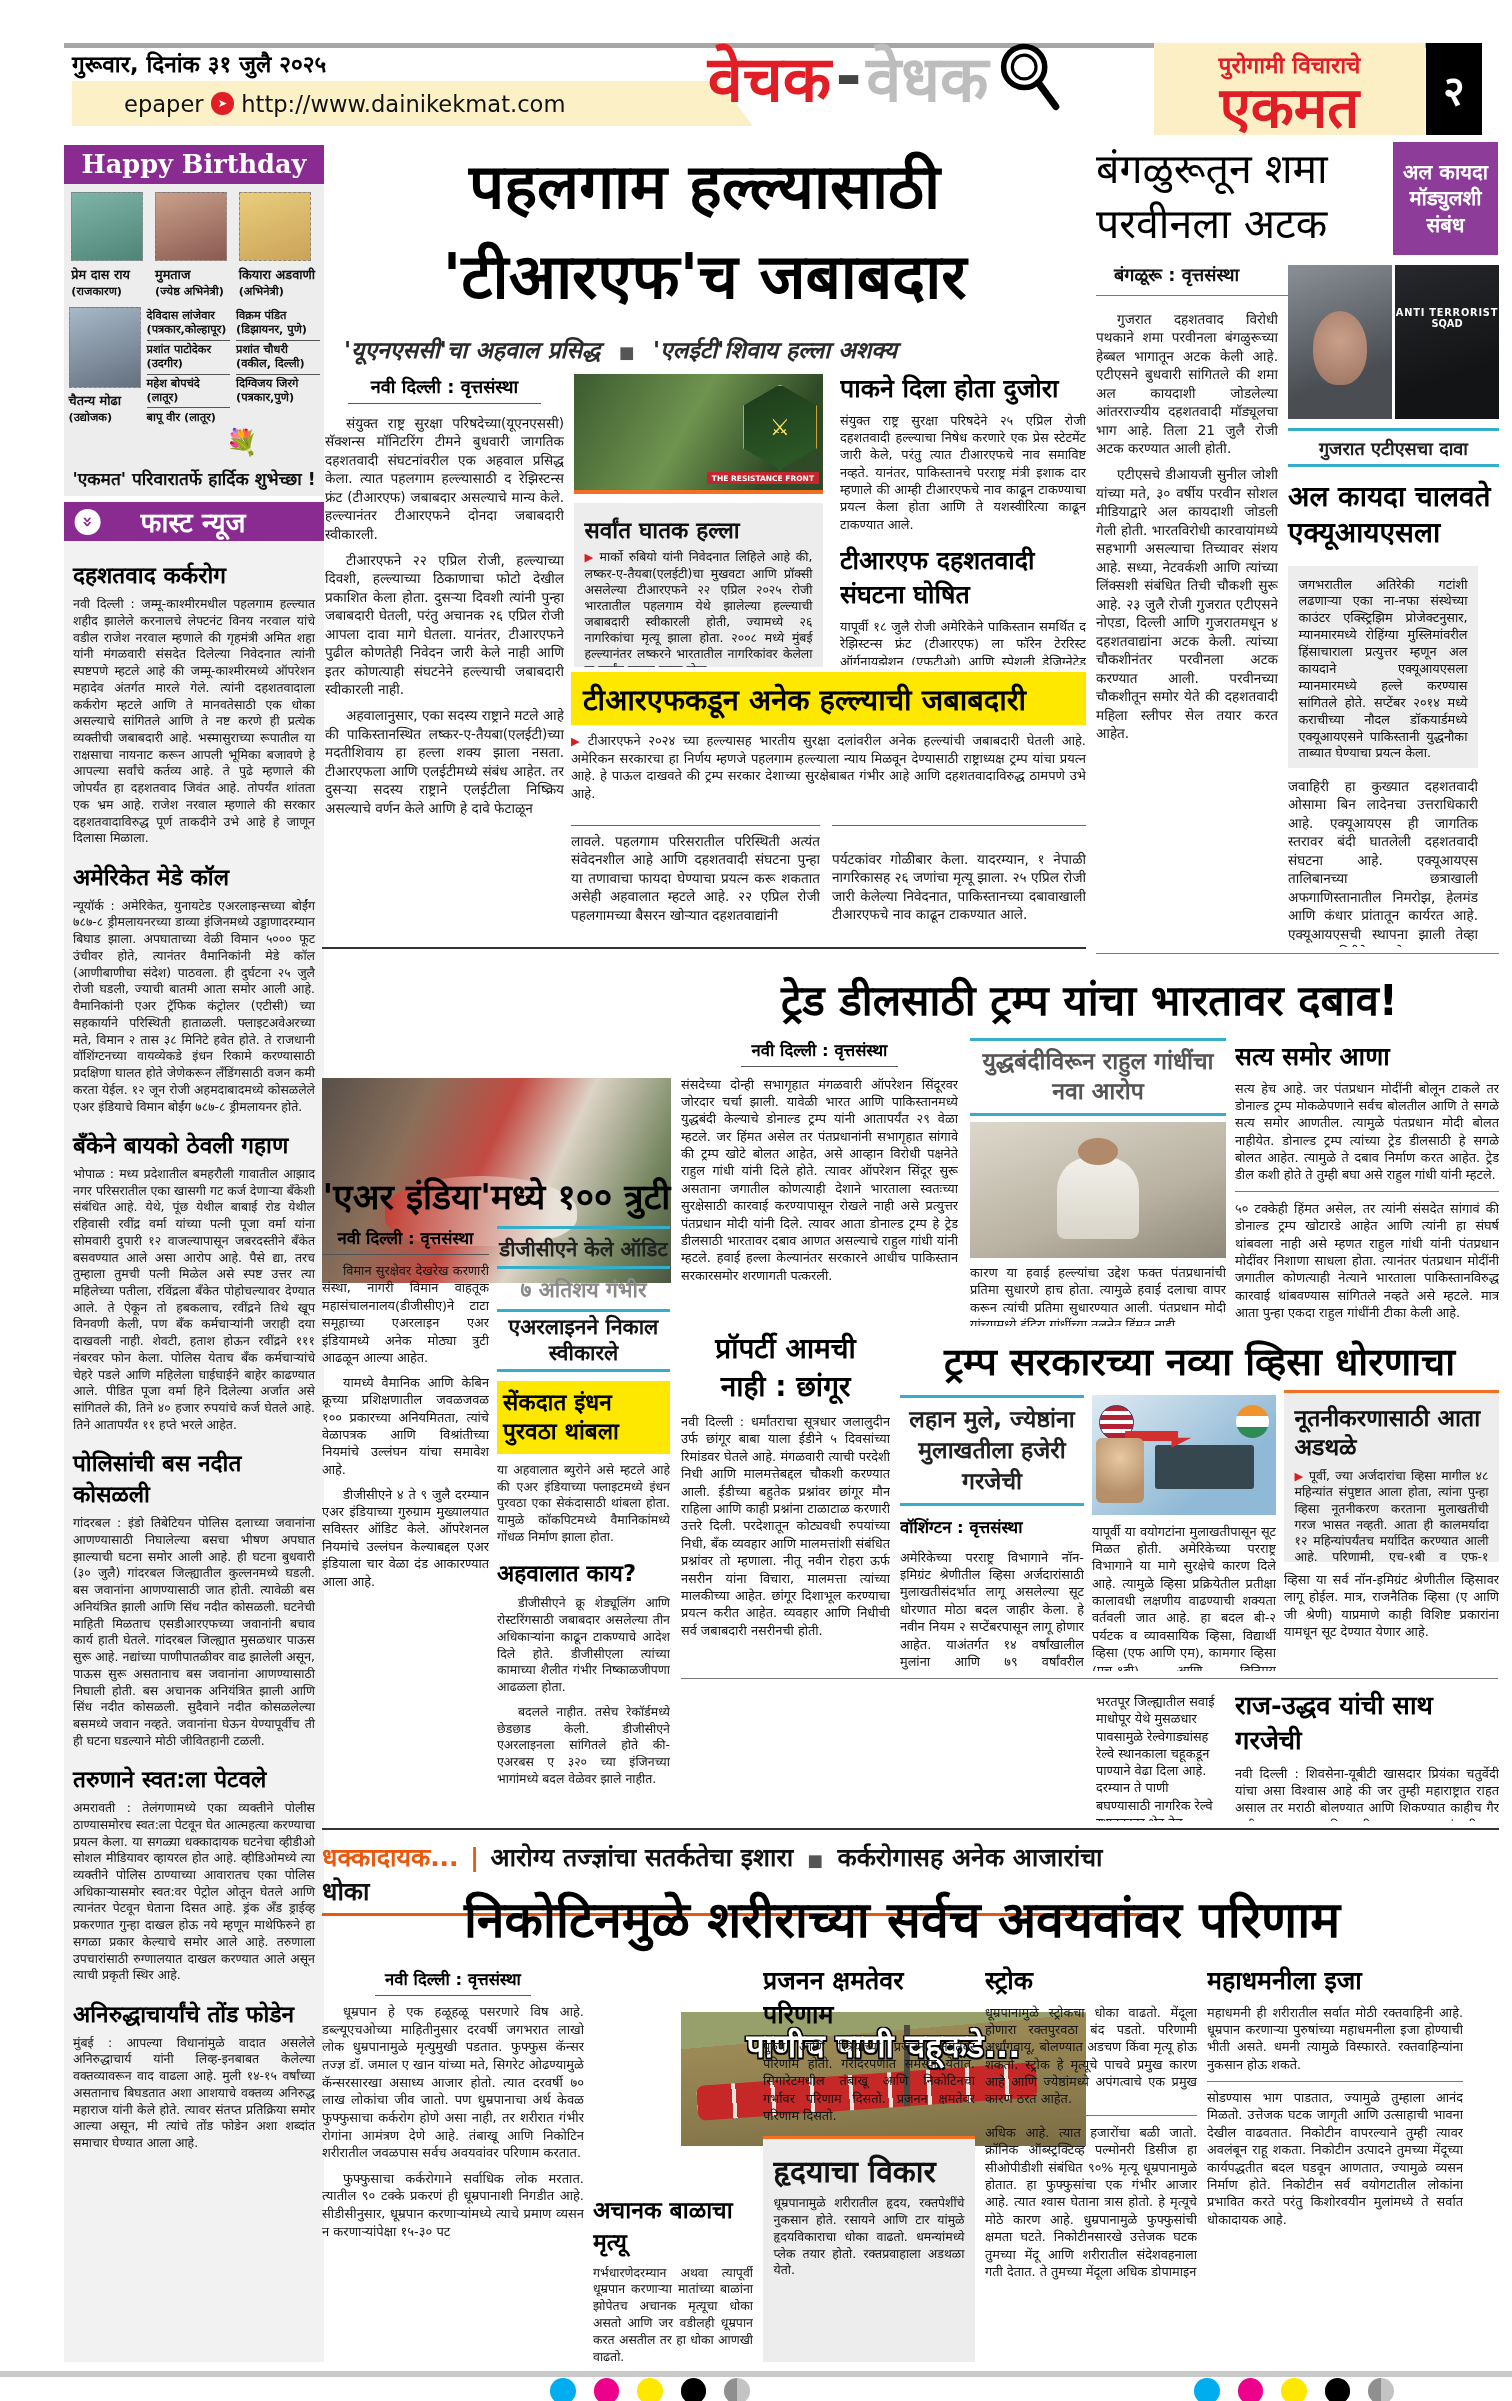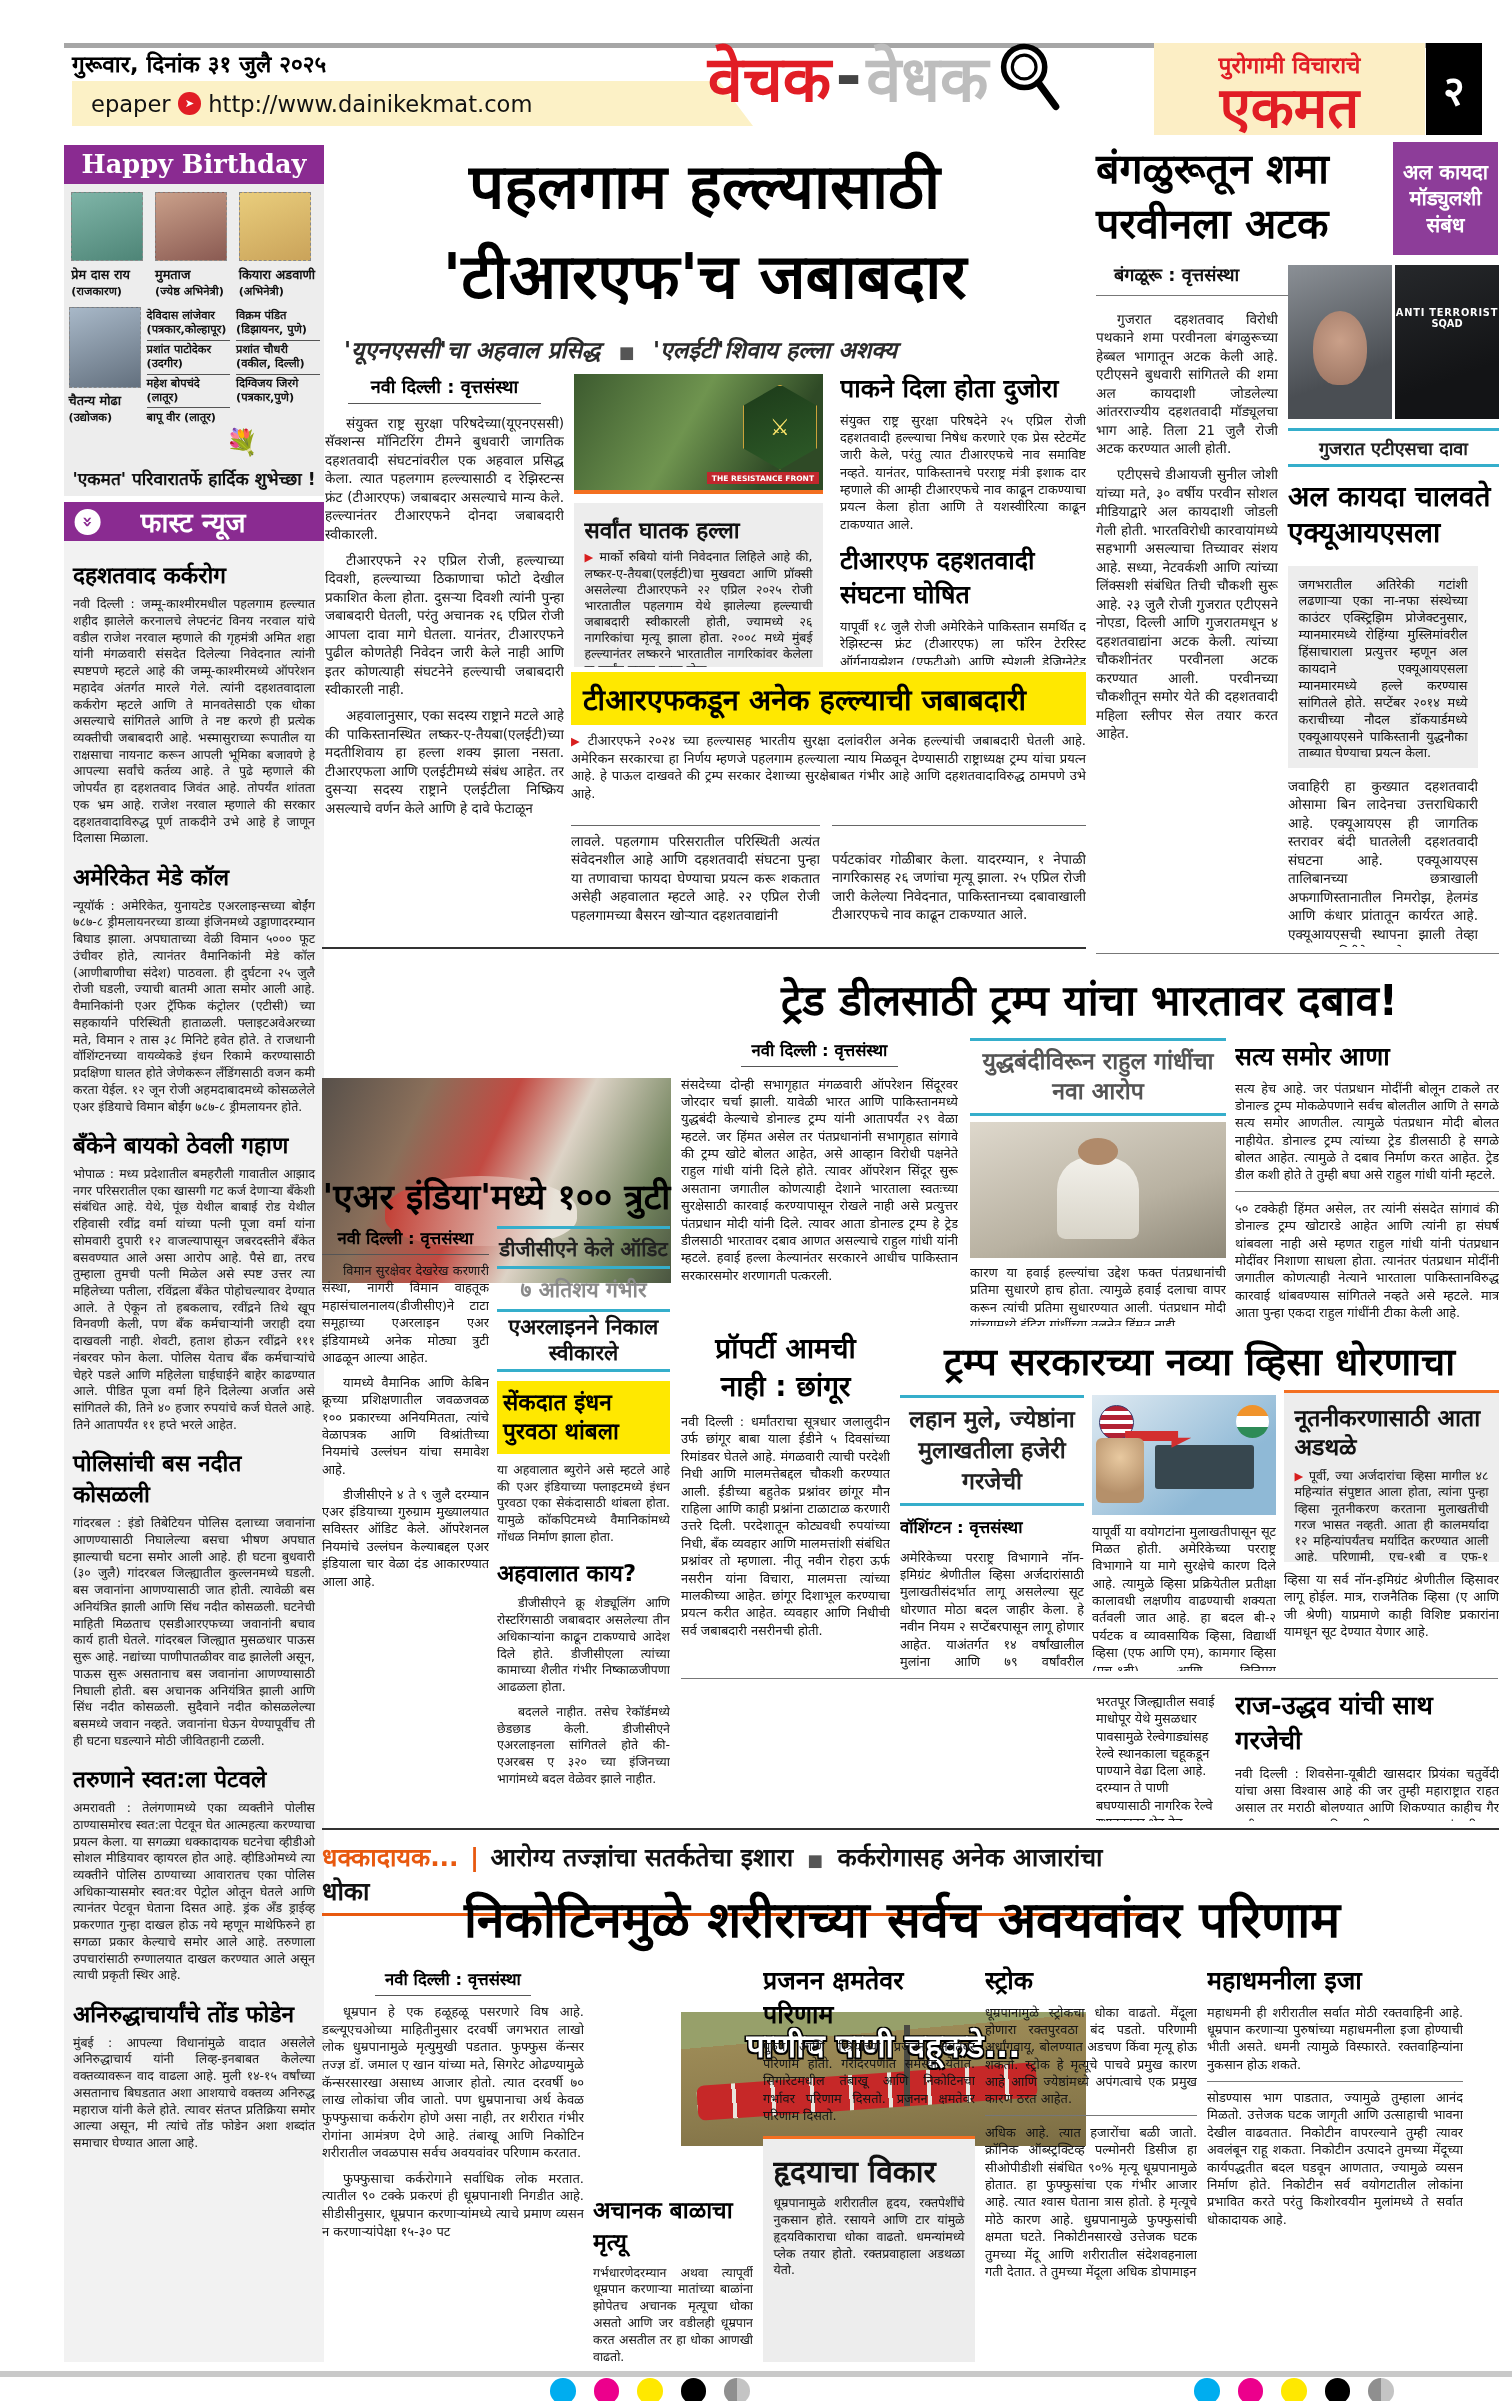--- a/index.html
+++ b/index.html
@@ -23,21 +23,21 @@
   .ygbox{background:#ffe800;font-weight:800;color:#000;}
 </style>
 </head>
 <body>
 
 <div class="page">
 
   <div class="abs" style="left:64px;top:43px;width:1374px;height:4.5px;background:#a6a6a6;"></div>
   <div class="abs" style="left:72px;top:48px;font-size:22.6px;font-weight:800;color:#000;">गुरूवार, दिनांक ३१ जुलै २०२५</div>
   <div class="abs" style="left:72px;top:81px;width:681px;height:45px;background:#fcf1c6;clip-path:polygon(0 0,95% 0,100% 100%,0 100%);display:flex;align-items:center;">
-    <span style="font-size:22.6px;color:#111;margin-left:19px;">epaper</span>
+    <span style="font-size:22.6px;color:#111;margin-left:52px;">epaper</span>
     <span style="width:22.6px;height:22.6px;border-radius:50%;background:#e11d25;color:#fff;display:inline-flex;align-items:center;justify-content:center;font-size:11.3px;margin:0 7.5px;">➤</span>
     <a style="font-size:22.6px;color:#111;text-decoration:none;">http://www.dainikekmat.com</a>
   </div>
   <div class="abs" style="left:648px;top:19.6px;width:482px;height:113px;display:flex;align-items:center;justify-content:center;">
     <span style="font-size:63px;font-weight:800;color:#e11d25;">वेचक</span>
     <span style="font-size:63px;font-weight:800;color:#444;margin:0 4.5px;">-</span>
     <span style="font-size:63px;font-weight:800;color:#bdbdbd;">वेधक</span>
     <svg width="79" height="79" viewBox="0 0 100 100" style="margin-left:3px;">
       <circle cx="42" cy="38" r="26" fill="none" stroke="#000" stroke-width="7"></circle>
       <circle cx="42" cy="38" r="15" fill="none" stroke="#000" stroke-width="4"></circle>
@@ -154,21 +154,21 @@
   <div class="abs ygbox" style="left:571px;top:672px;width:515px;height:53px;display:flex;align-items:center;">
     <span style="font-size:29px;margin-left:12px;">टीआरएफकडून अनेक हल्ल्याची जबाबदारी</span>
   </div>
   <div class="abs" style="left:571px;top:732px;width:515px;font-size:13px;line-height:1.35;text-align:justify;">
     <span class="arrow">▶</span><span>टीआरएफने २०२४ च्या हल्ल्यासह भारतीय सुरक्षा दलांवरील अनेक हल्ल्यांची जबाबदारी घेतली आहे. अमेरिकन सरकारचा हा निर्णय म्हणजे पहलगाम हल्ल्याला न्याय मिळवून देण्यासाठी राष्ट्राध्यक्ष ट्रम्प यांचा प्रयत्न आहे. हे पाऊल दाखवते की ट्रम्प सरकार देशाच्या सुरक्षेबाबत गंभीर आहे आणि दहशतवादाविरुद्ध ठामपणे उभे आहे.</span>
   </div>
   <div class="abs bd" style="left:571px;top:825px;width:249px;height:119px;border-top:1.5px solid #666;padding-top:6px;">लावले. पहलगाम परिसरातील परिस्थिती अत्यंत संवेदनशील आहे आणि दहशतवादी संघटना पुन्हा या तणावाचा फायदा घेण्याचा प्रयत्न करू शकतात असेही अहवालात म्हटले आहे. २२ एप्रिल रोजी पहलगामच्या बैसरन खोऱ्यात दहशतवाद्यांनी</div>
   <div class="abs bd" style="left:832px;top:825px;width:254px;height:119px;border-top:1.5px solid #666;padding-top:24px;">पर्यटकांवर गोळीबार केला. यादरम्यान, १ नेपाळी नागरिकासह २६ जणांचा मृत्यू झाला. २५ एप्रिल रोजी जारी केलेल्या निवेदनात, पाकिस्तानच्या दबावाखाली टीआरएफचे नाव काढून टाकण्यात आले.</div>
   <div class="abs rule" style="left:322px;top:947px;width:764px;"></div>
 
-  <div class="abs" style="left:1096px;top:142px;width:292px;font-size:41px;font-weight:700;line-height:1.35;color:#000;">
+  <div class="abs" style="left:1096px;top:142px;width:292px;font-size:41px;font-weight:400;line-height:1.35;color:#000;">
     <div>बंगळुरूतून शमा</div>
     <div>परवीनला अटक</div>
   </div>
   <div class="abs" style="left:1393px;top:142px;width:105px;height:113px;background:#8d3d99;color:#fff;display:flex;align-items:center;justify-content:center;text-align:center;">
     <span style="font-size:20.3px;font-weight:800;line-height:1.3;padding:3px;">अल कायदा मॉड्युलशी संबंध</span>
   </div>
   <div class="abs" style="left:1114px;top:262px;width:211px;font-size:18px;font-weight:800;">बंगळूरू : वृत्तसंस्था</div>
   <div class="abs thinrule" style="left:1096px;top:295px;width:226px;"></div>
   <div class="abs bd" style="left:1096px;top:310px;width:182px;height:639px;">
     <p>गुजरात दहशतवाद विरोधी पथकाने शमा परवीनला बंगळुरूच्या हेब्बल भागातून अटक केली आहे. एटीएसने बुधवारी सांगितले की शमा अल कायदाशी जोडलेल्या आंतरराज्यीय दहशतवादी मॉड्यूलचा भाग आहे. तिला 21 जुलै रोजी अटक करण्यात आली होती.</p>

